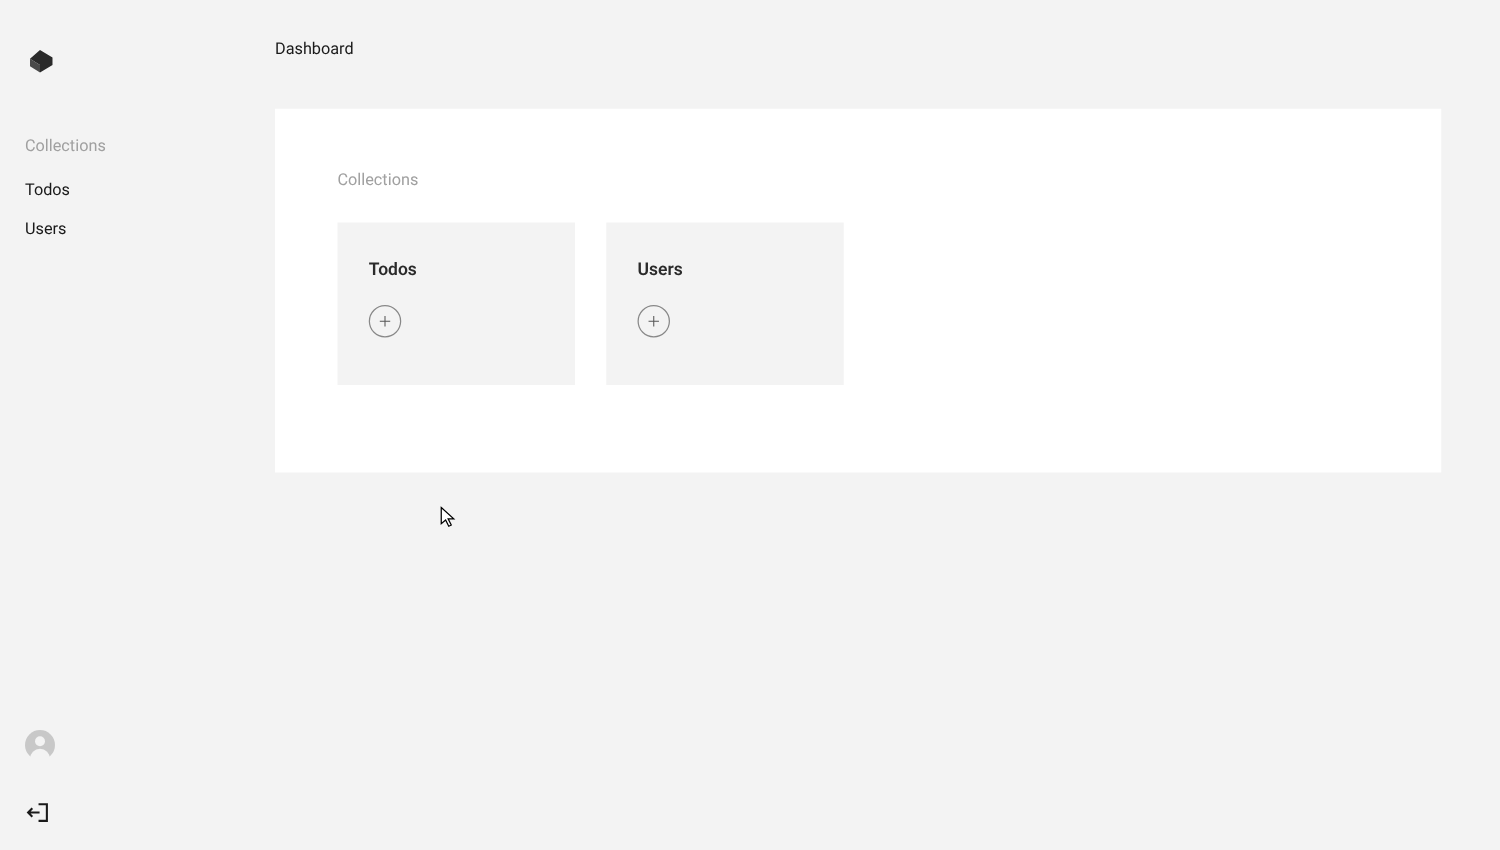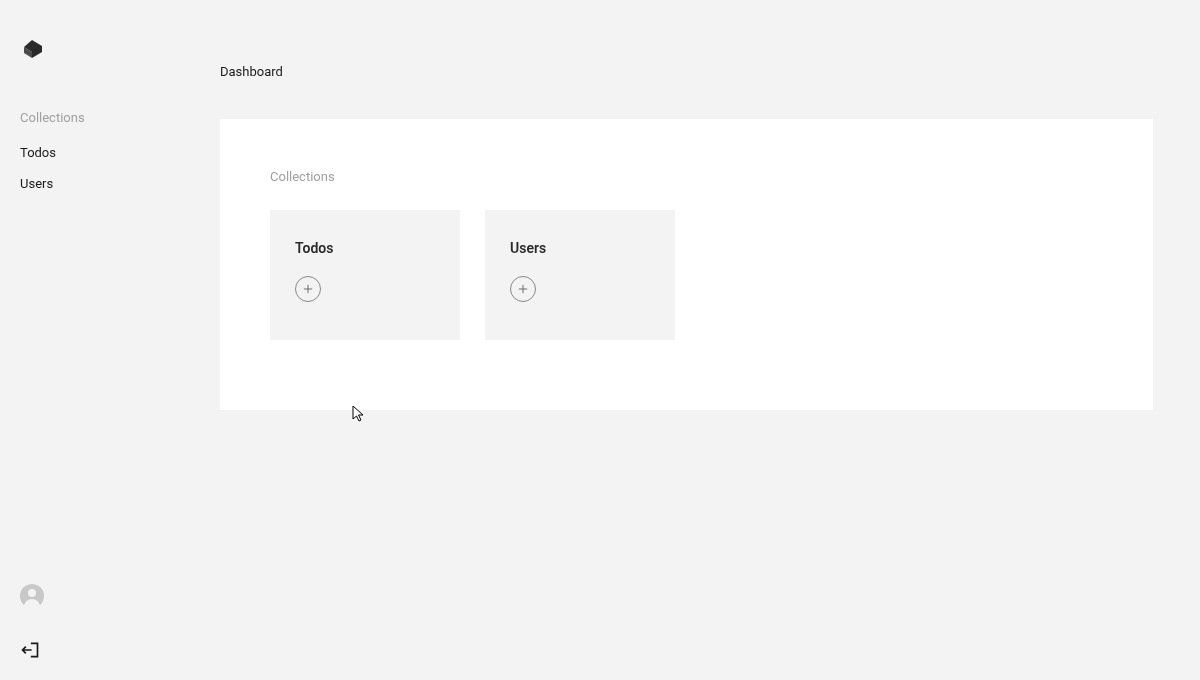--- a/index.html
+++ b/index.html
@@ -80,21 +80,21 @@
     .logout-icon {
       width: 20px;
       height: 20px;
       cursor: pointer;
     }
     .main {
       position: absolute;
       left: 220px;
       top: 0;
       right: 0;
-      padding-top: 64px;
+      padding-top: 32px;
     }
     .page-title {
       font-size: 13px;
       color: #1a1a1a;
       margin-bottom: 40px;
       font-weight: 400;
     }
     .panel {
       background: #ffffff;
       width: 933px;

